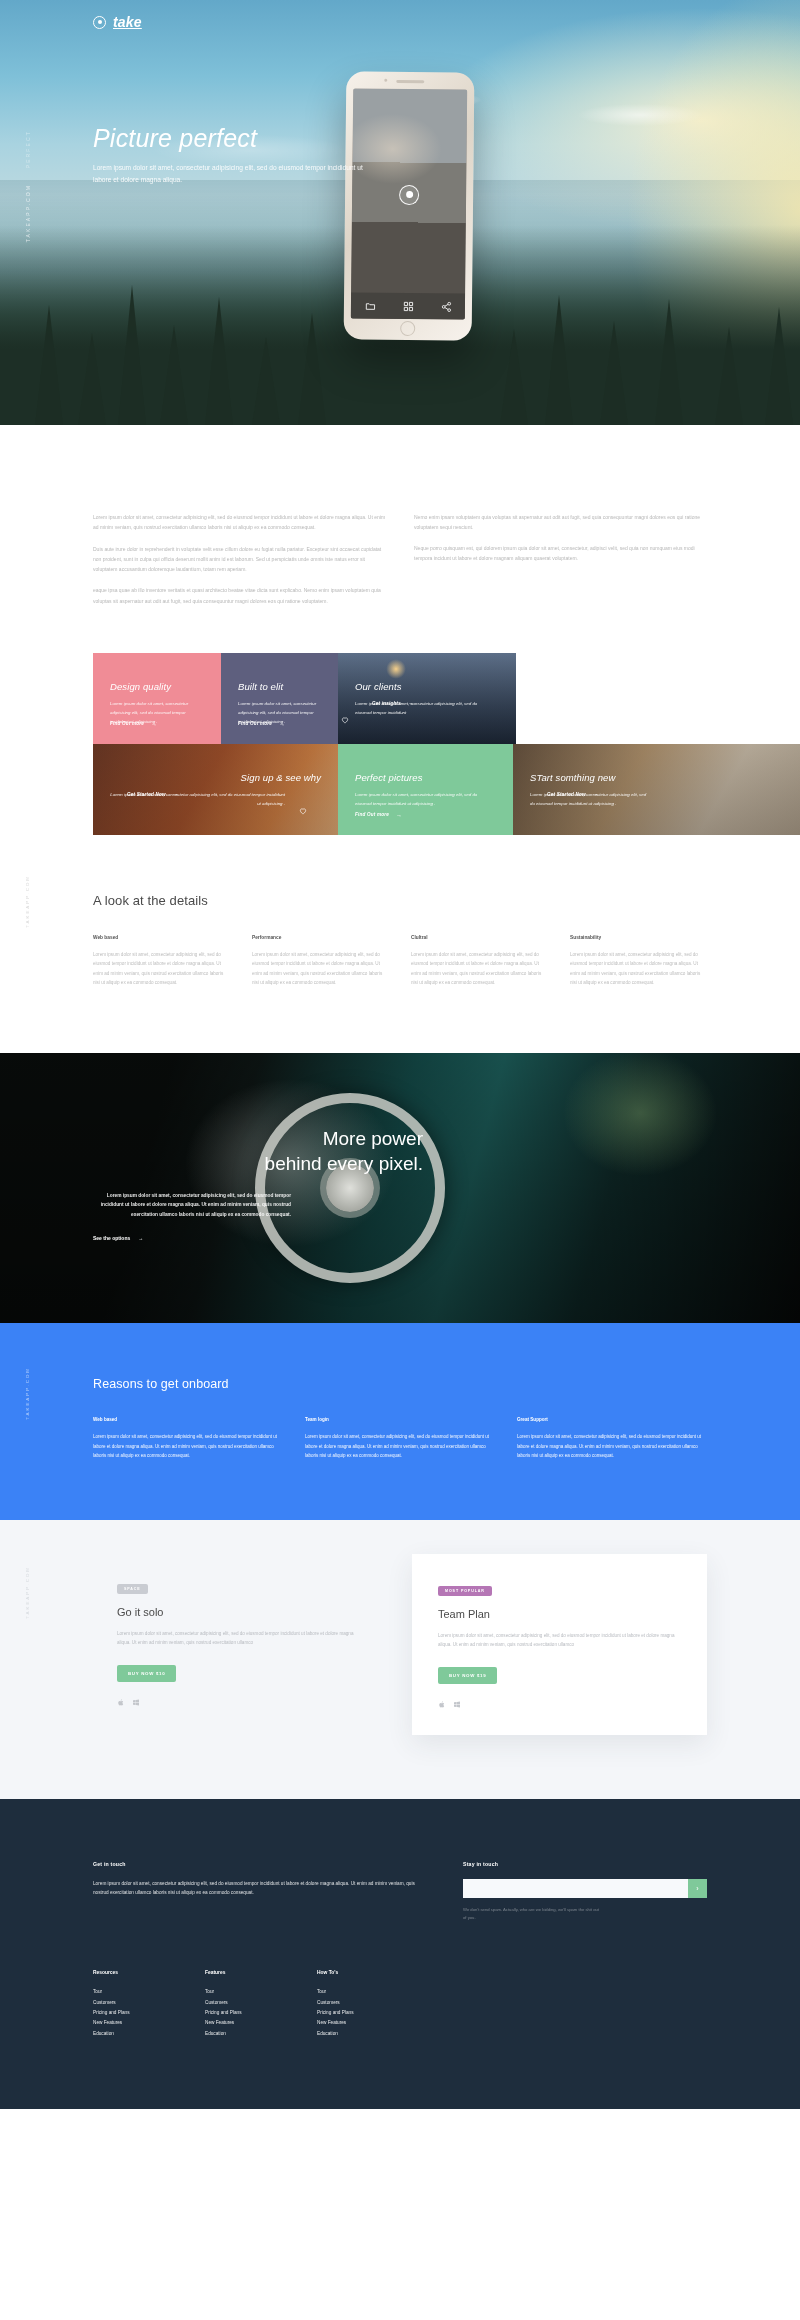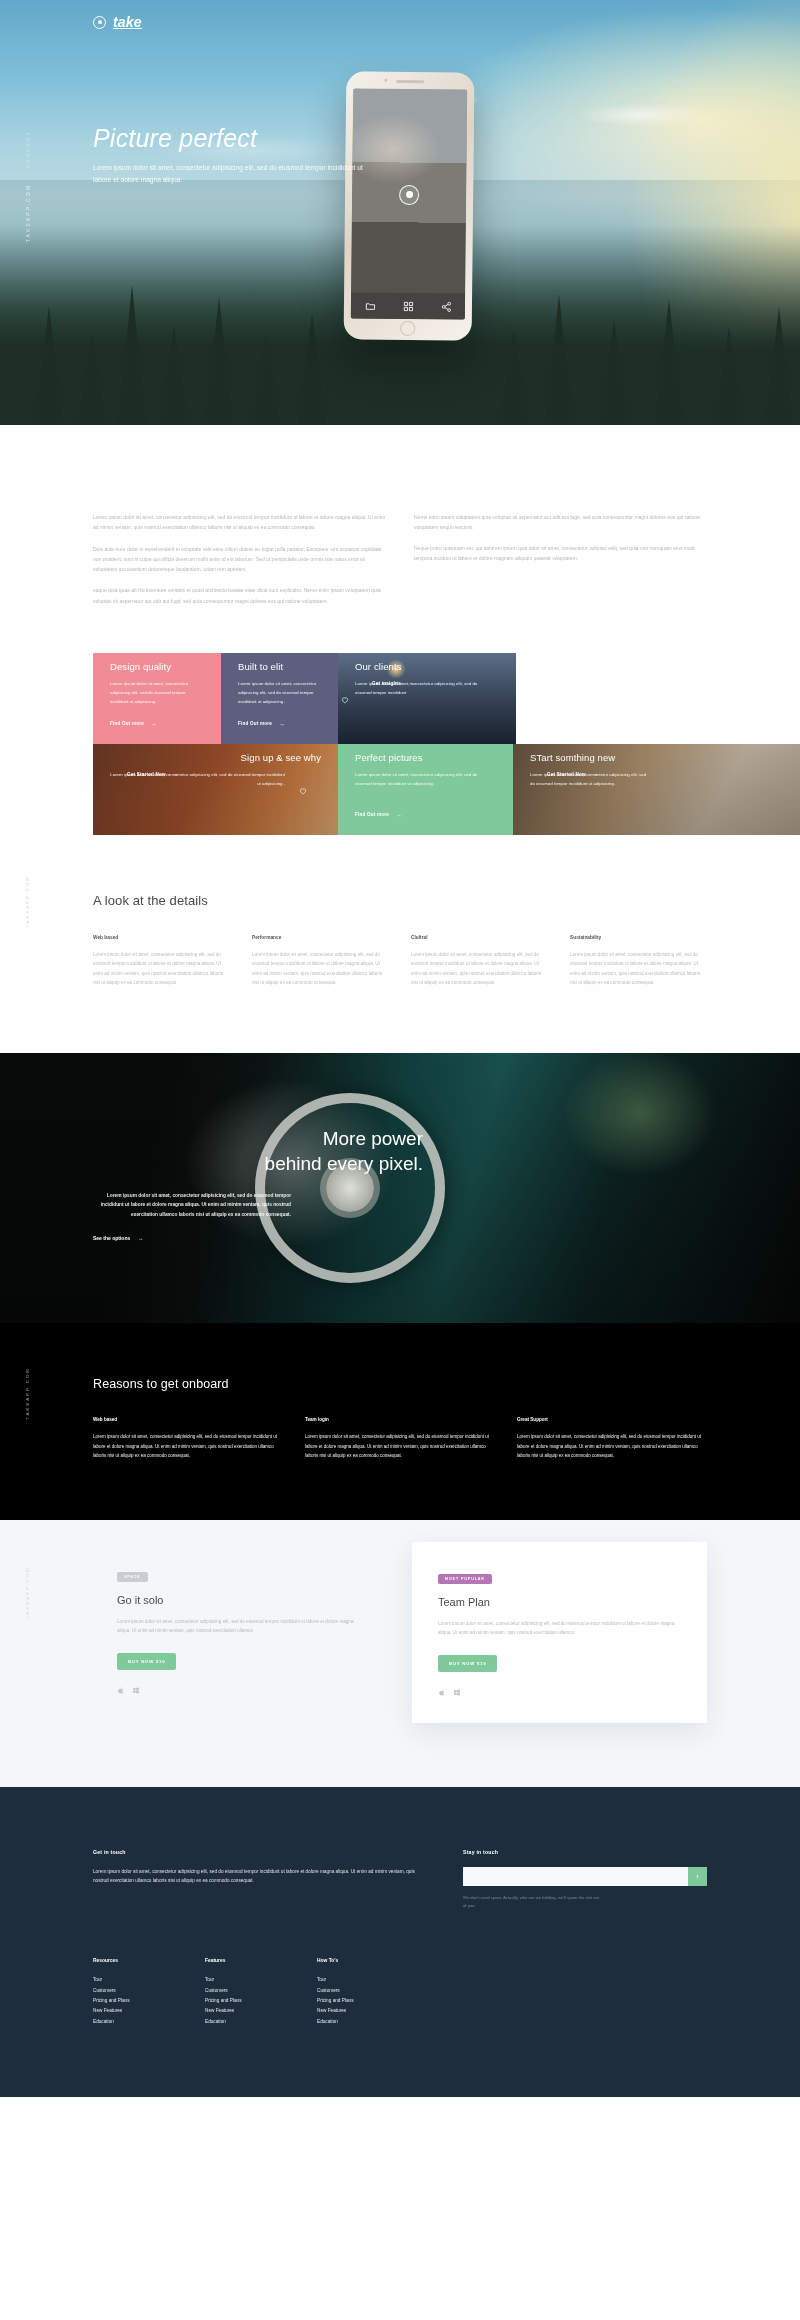--- a/index.html
+++ b/index.html
@@ -118,22 +118,23 @@
   .h2{ font-size:13px; font-weight:400; color:#4a4a4a; letter-spacing:.1px;}
   .cols{ display:flex; gap:28px; margin-top:19px;}
   .col{ flex:1; }
   .body-p{ font-size:5px; line-height:2.05; color:#b7b7b7; margin-bottom:11px;}
   .col.right .body-p{ margin-bottom:10px;}
 
   
   .tiles{ margin-top:36px; }
   .tile-row{ display:flex; width:800px; margin-left:-93px;}
   .tile{
-    position:relative; overflow:hidden; padding:8px 17px 0; min-height:91px;
+    position:relative; overflow:hidden; padding:28px 17px 0; min-height:91px;
     color:#fff;
+    font-style:italic;
   }
   .tile.lead{ margin-left:93px; }
   .tile-t{ font-size:9.5px; font-weight:300; letter-spacing:.1px; line-height:1.2;}
   .tile-p{ font-size:4.4px; line-height:2.05; margin-top:7px; color:rgba(255,255,255,.93); max-width:130px;}
   .tile-cta{ position:absolute; left:17px; bottom:17px; font-size:4.6px; font-weight:700; letter-spacing:.2px; display:flex; align-items:center; gap:7px;}
   .tile-cta .arw{ font-size:6px; font-weight:400;}
   .heart{ position:absolute; right:14px; bottom:13px; width:8px; height:8px; }
   .ph-clients{ background:linear-gradient(#4e5f78,#2e3b4e 60%,#1d2735); }
   .ph-clients:after{
     content:""; position:absolute; inset:0;
@@ -183,30 +184,30 @@
     width:48px;height:48px;border-radius:50%;
     background:radial-gradient(circle,#dfe0db,#8d9089);
     box-shadow:0 0 0 6px rgba(170,174,168,.55);
   }
   .power-copy{ position:absolute; left:93px; top:73px; z-index:4; width:330px;text-align:right;}
   .power-title{ font-size:19px; font-weight:300; color:#fff; line-height:1.32;}
   .power-p{ margin-top:14px; font-size:4.8px; line-height:2.05; color:rgba(255,255,255,.9); max-width:198px; font-weight:700;}
   .power-cta{ margin-top:15px; font-size:5px; font-weight:700; color:#fff; display:flex; align-items:center; gap:8px;}
 
   
-  .reasons{ background:#000000; padding:54px 0 60px; position:relative; color:#fff;}
+  .reasons{ background:#3b82f6; padding:54px 0 60px; position:relative; color:#fff;}
   .reasons .h2{ color:#fff; font-weight:300; font-size:12.5px;}
   .reasons .vert-side{ color:rgba(255,255,255,.6); top:44px;}
   .reason-cols{ display:flex; gap:22px; margin-top:26px;}
   .reason-col{ flex:1;}
   .reason-h{ font-size:4.6px; font-weight:700; margin-bottom:10px;}
   .reason-p{ font-size:4.5px; line-height:2.05; color:rgba(255,255,255,.95);}
 
   
-  .pricing{ background:#f4f6f9; padding:22px 0 64px; position:relative;}
+  .pricing{ background:#f4f6f9; padding:34px 0 64px; position:relative;}
   .pricing .vert-side{ color:#d5d9de; top:46px;}
   .plans{ display:flex; gap:28px; align-items:flex-start;}
   .plan{ flex:1; padding:22px 24px 24px; }
   .plan.featured{ background:#fff; box-shadow:0 9px 26px rgba(40,50,70,.09); padding:24px 26px 26px;}
   .badge{
     display:inline-block; font-size:3.6px; font-weight:700; letter-spacing:.9px;
     color:#fff; background:#c9ccd2; border-radius:2px; padding:3px 7px; margin-bottom:12px;
   }
   .badge.pop{ background:#b576b5; }
   .plan-t{ font-size:11px; font-weight:300; color:#4a4a4a;}

